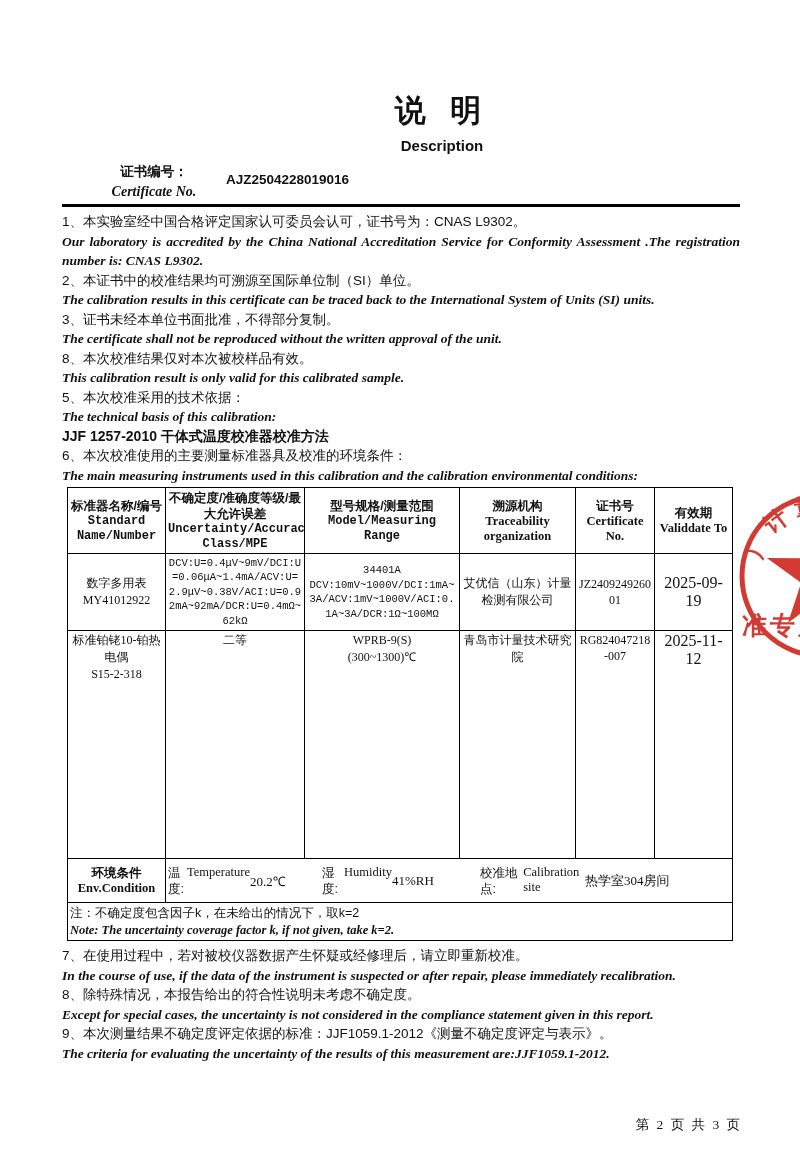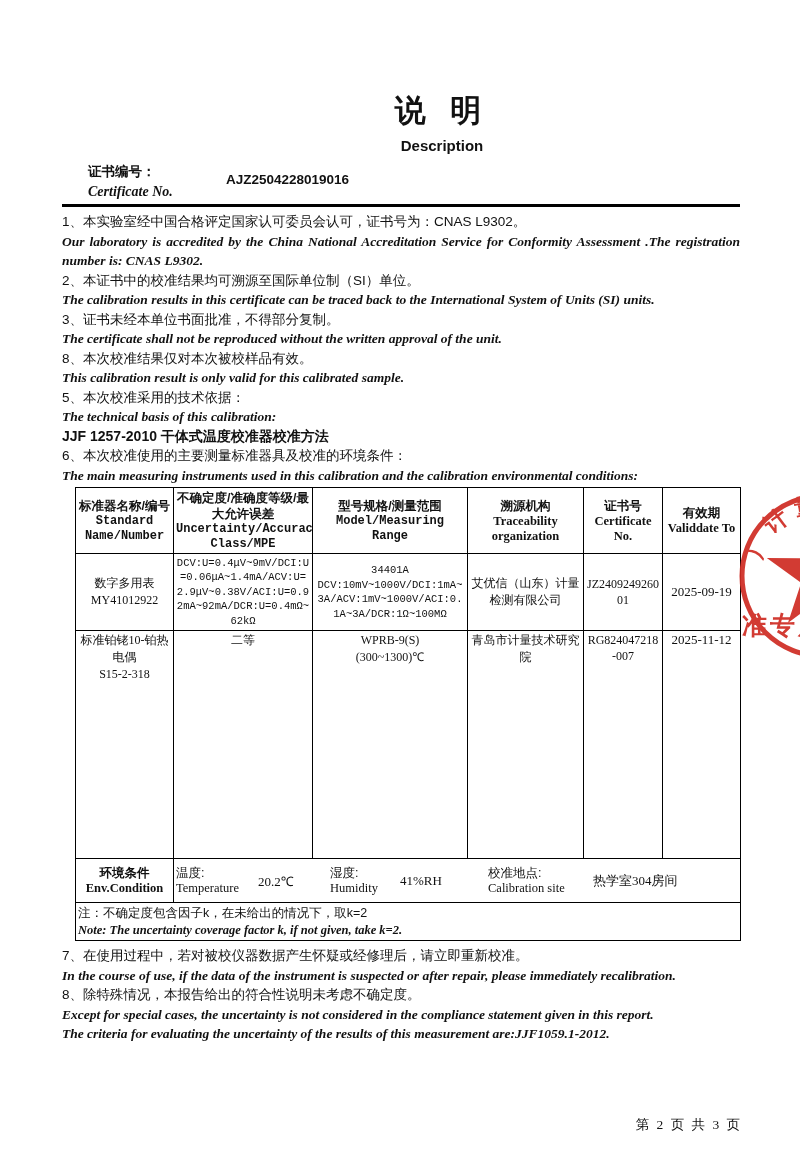--- a/index.html
+++ b/index.html
@@ -8,56 +8,56 @@
     background:#fff;overflow:hidden;color:#111;
     font-family:"Liberation Serif", serif;
   }
   
   .title-block{position:absolute;top:90px;left:0;width:100%;text-align:center;margin-left:42px;}
   .title-zh{font-size:31px;font-weight:bold;letter-spacing:8px;font-family:"Liberation Sans",sans-serif;}
   .title-en{font-size:15px;font-weight:bold;margin-top:5px;font-family:"Liberation Sans",sans-serif;}
   
   .cert-block{
     position:absolute;top:158px;left:62px;width:678px;height:46px;
-    border-bottom:3px solid #000;display:flex;align-items:center;
+    border-bottom:3px solid #000;display:flex;align-items:center;text-align:center;
   }
   .cert-labels{margin-left:26px;width:132px;}
   .cert-label-zh{font-size:13.5px;font-weight:bold;font-family:"Liberation Sans",sans-serif;}
   .cert-label-en{font-size:14px;font-weight:bold;font-style:italic;font-family:"Liberation Serif",serif;margin-top:3px;}
   .cert-number{font-size:13.5px;font-weight:bold;font-family:"Liberation Sans",sans-serif;margin-left:6px;margin-top:-4px;}
   
   .notes{position:absolute;left:62px;width:678px;}
   .notes-1{top:212px;}
   .notes-2{top:946px;}
   .line-zh{font-size:13.5px;line-height:19.5px;font-family:"Liberation Sans",sans-serif;}
   .line-en{font-size:13.5px;line-height:19.5px;font-weight:bold;font-style:italic;
            font-family:"Liberation Serif",serif;text-align:justify;}
   .line-extra{font-size:14px;line-height:19.5px;font-weight:bold;font-family:"Liberation Sans",sans-serif;}
   
   .std-table{
-    position:absolute;top:487px;left:75px;width:665px;
+    position:absolute;top:487px;left:67px;width:665px;
     border-collapse:collapse;table-layout:fixed;
   }
   .std-table td,.std-table th{border:1.5px solid #000;padding:1px 2px;vertical-align:middle;overflow:hidden;}
   .hdr-zh{font-size:12.5px;font-weight:bold;line-height:16px;font-family:"Liberation Sans",sans-serif;}
   .hdr-en-mono{font-size:12px;font-weight:bold;line-height:15px;font-family:"Liberation Mono",monospace;}
   .hdr-en-serif{font-size:12.5px;font-weight:bold;line-height:15px;font-family:"Liberation Serif",serif;}
   .c{text-align:center;}
   .cell-name{font-size:12px;line-height:17px;font-family:"Liberation Serif",serif;}
   .cell-mono{font-size:10.5px;line-height:14.5px;font-family:"Liberation Mono",monospace;word-break:break-all;}
   .cell-org{font-size:12px;line-height:17px;}
   .cell-cert{font-size:12px;line-height:16px;word-break:break-all;}
-  .cell-date{font-size:13px;}
+  .cell-date{font-size:16px;}
   .row-tall td{vertical-align:top;}
   
   .env-label-zh{font-size:12.5px;font-weight:bold;line-height:16px;font-family:"Liberation Sans",sans-serif;}
   .env-label-en{font-size:12.5px;font-weight:bold;line-height:15px;font-family:"Liberation Serif",serif;}
   .env-cell{padding:2px 0 2px 12px;}
   .env-flex{display:flex;align-items:center;}
-  .env-group{display:flex;flex-direction:column;}
+  .env-group{display:flex;flex-direction:row;}
   .env-zh{font-size:12.5px;line-height:16px;font-family:"Liberation Sans",sans-serif;}
   .env-en{font-size:12.5px;line-height:15px;font-family:"Liberation Serif",serif;}
   .env-val{font-size:13px;font-family:"Liberation Serif",serif;}
   
   .note-cell{padding:3px 10px;}
   .note-zh{font-size:12.5px;line-height:17px;font-family:"Liberation Sans",sans-serif;}
   .note-en{font-size:12.5px;line-height:17px;font-weight:bold;font-style:italic;font-family:"Liberation Serif",serif;}
   
   .footer{
     position:absolute;top:1116px;right:58px;
@@ -217,20 +217,21 @@
   <div class="notes notes-2">
     <div>
       <div class="line-zh">7、在使用过程中，若对被校仪器数据产生怀疑或经修理后，请立即重新校准。</div>
       <div class="line-en">In the course of use, if the data of the instrument is suspected or after repair, please immediately recalibration.</div>
     </div>
     <div>
       <div class="line-zh">8、除特殊情况，本报告给出的符合性说明未考虑不确定度。</div>
       <div class="line-en">Except for special cases, the uncertainty is not considered in the compliance statement given in this report.</div>
     </div>
     <div>
+      <div class="line-zh">9、本次测量结果不确定度评定依据的标准：JJF1059.1-2012《测量不确定度评定与表示》。</div>
       <div class="line-en">The criteria for evaluating the uncertainty of the results of this measurement are:JJF1059.1-2012.</div>
     </div>
   </div>
 
   <div class="stamp">
     <svg width="190" height="190" viewBox="0 0 190 190">
       <defs>
         <path id="arcTop" d="M 28,88 A 64,64 0 0 1 156,88" fill="none"></path>
       </defs>
       <circle cx="92" cy="88" r="80" fill="none" stroke="#cf2b22" stroke-width="5"></circle>

